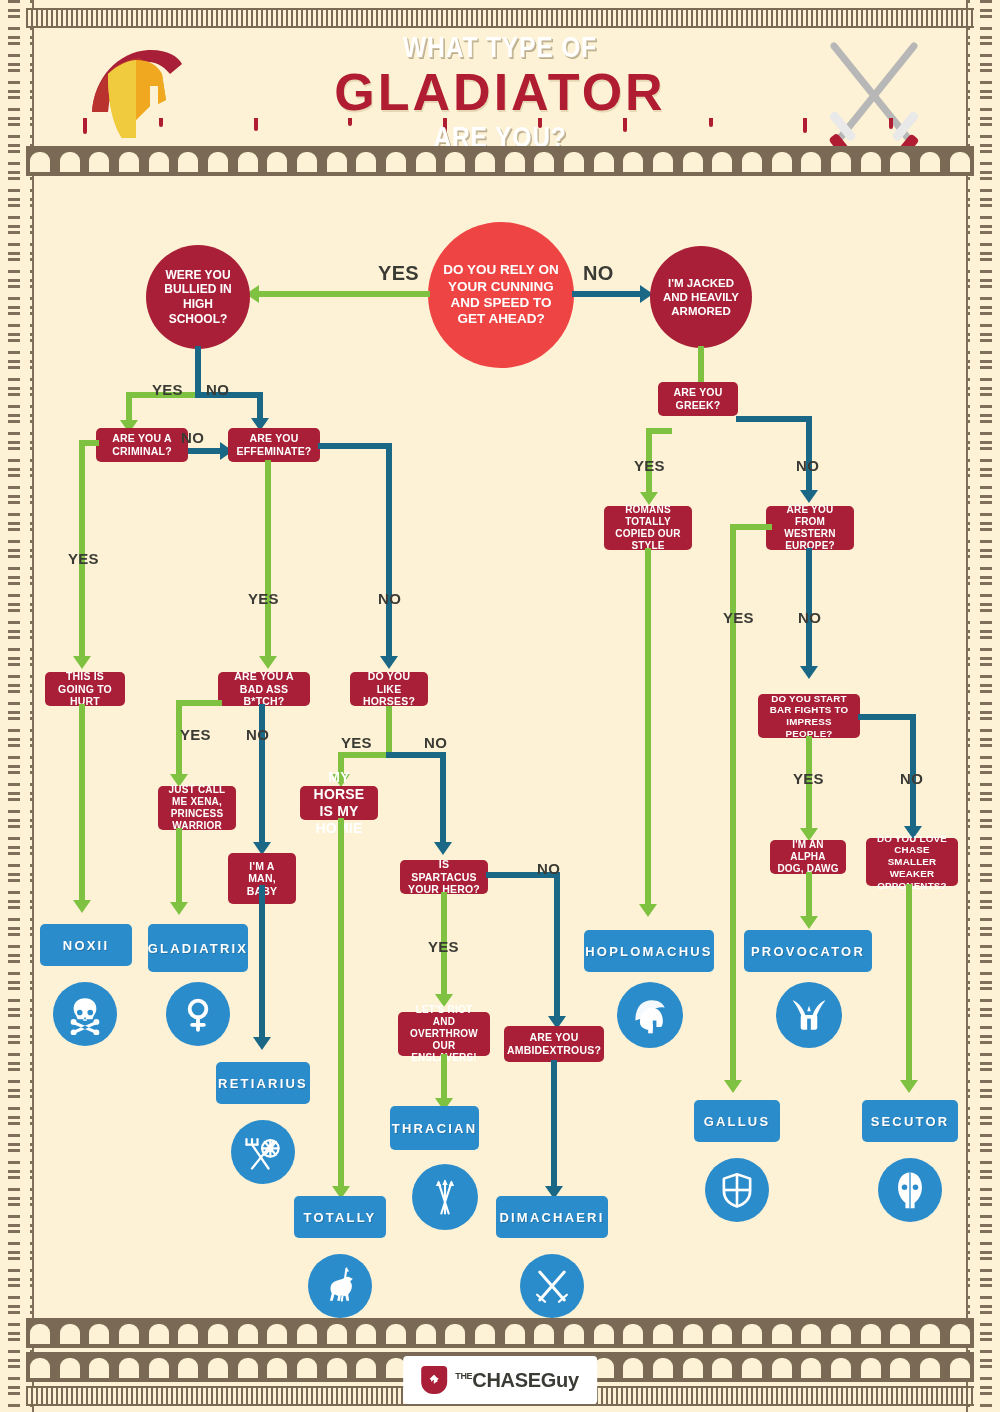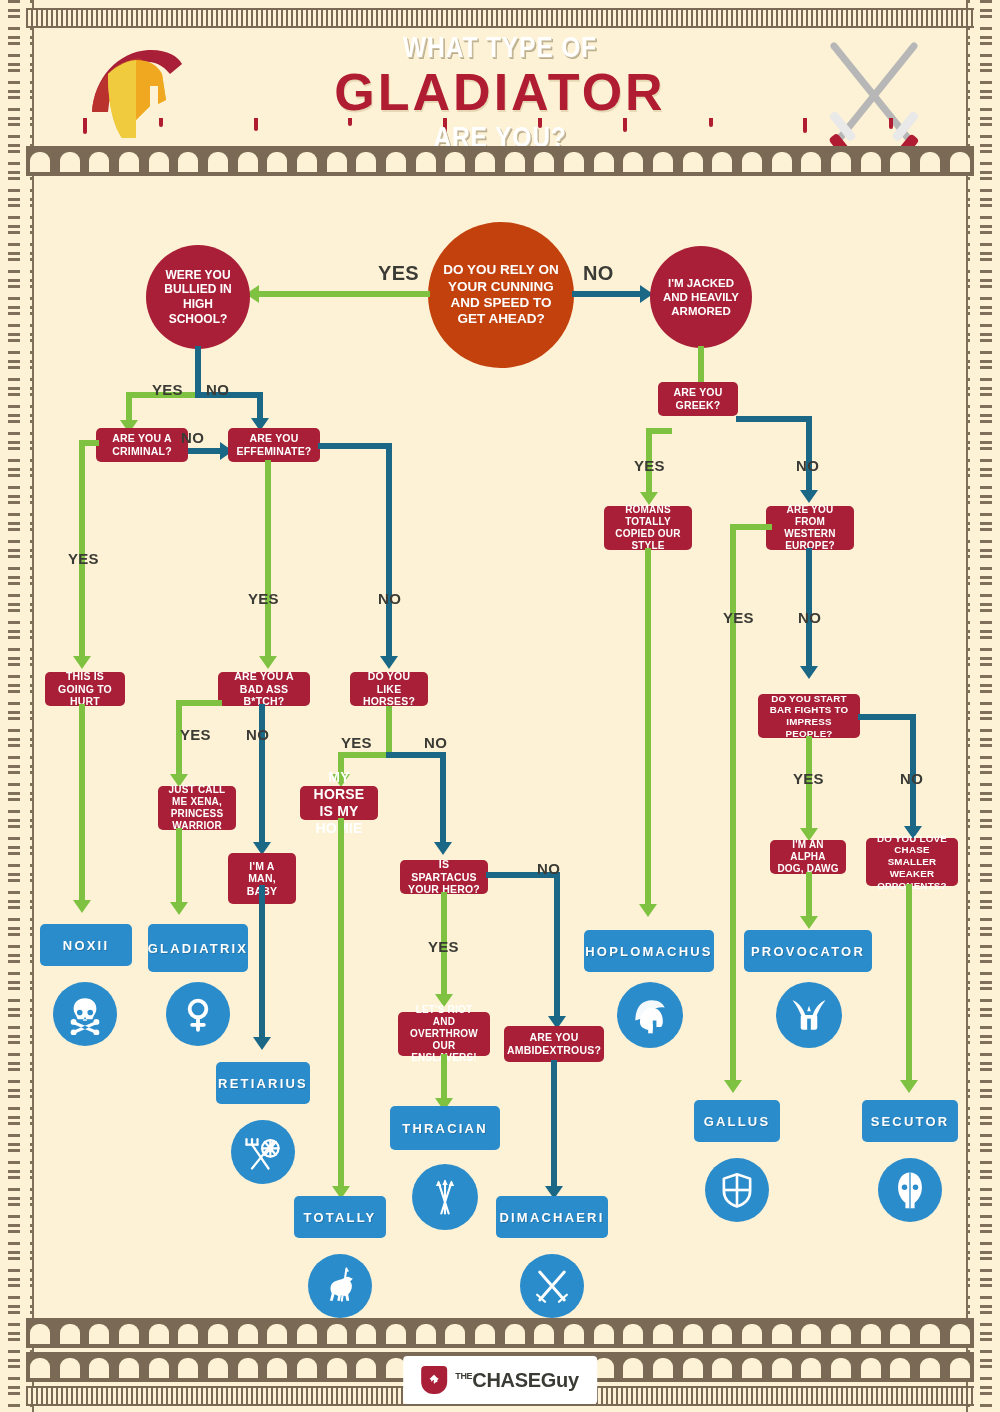--- a/index.html
+++ b/index.html
@@ -74,21 +74,21 @@
   .helmet{position:absolute;left:48px;top:26px;width:120px;height:120px;}
   .swords{position:absolute;right:40px;top:22px;width:120px;height:130px;}
 
   
   .ellipse{
     position:absolute;background:#a81f37;border-radius:50%;
     color:#fff;display:flex;align-items:center;justify-content:center;
     text-align:center;font-weight:bold;line-height:1.22;
     box-sizing:border-box;
   }
-  .ellipse.blue{background:#c2410c;}
+  .ellipse.blue{background:#ef4444;}
   .qbox{
     position:absolute;background:#a81f37;border-radius:5px;color:#fff;
     display:flex;align-items:center;justify-content:center;text-align:center;
     font-weight:bold;line-height:1.2;letter-spacing:.2px;box-sizing:border-box;
     padding:5px 7px;
   }
   .rbox{
     position:absolute;background:#2b8ccb;border-radius:5px;color:#fff;
     display:flex;align-items:center;justify-content:center;text-align:center;
     font-weight:bold;letter-spacing:2.2px;box-sizing:border-box;
@@ -408,21 +408,21 @@
   <div class="iconcirc" style="left:308px;top:1254px;width:64px;height:64px;">
     <svg viewBox="0 0 48 48" width="44" height="44" fill="#fff">
       <path d="M33 14c-3 0-5 2-8 3-4 1-9 2-11 7-1 3 0 6 1 8l-2 8h3l2-7 4 2-1 5h3l1-6 5 1 1 5h3l-1-7c2-2 4-5 4-9 0-2-1-4-2-5l3-3z"></path>
       <g stroke="#fff" stroke-width="2.2" stroke-linecap="round">
           <line x1="31" y1="5" x2="26" y2="40"></line>
         </g>
       <path d="M31 4l3 4-4 1z"></path>
     </svg>
   </div>
 
-  <div class="rbox" style="left:390px;top:1106px;width:110px;height:44px;font-size:13px;">THRACIAN</div>
+  <div class="rbox" style="left:390px;top:1106px;width:89px;height:44px;font-size:13px;">THRACIAN</div>
   <div class="iconcirc" style="left:412px;top:1164px;width:66px;height:66px;">
     <svg viewBox="0 0 48 48" width="44" height="44">
       <g stroke="#fff" stroke-width="2.3" stroke-linecap="round" fill="none">
         <line x1="17" y1="8" x2="28" y2="42"></line>
         <line x1="24" y1="7" x2="24" y2="42"></line>
         <line x1="31" y1="8" x2="20" y2="42"></line>
       </g>
       <g fill="#fff">
         <path d="M17 6l3 6h-6z"></path>
           <path d="M24 5l3 6h-6z"></path>

